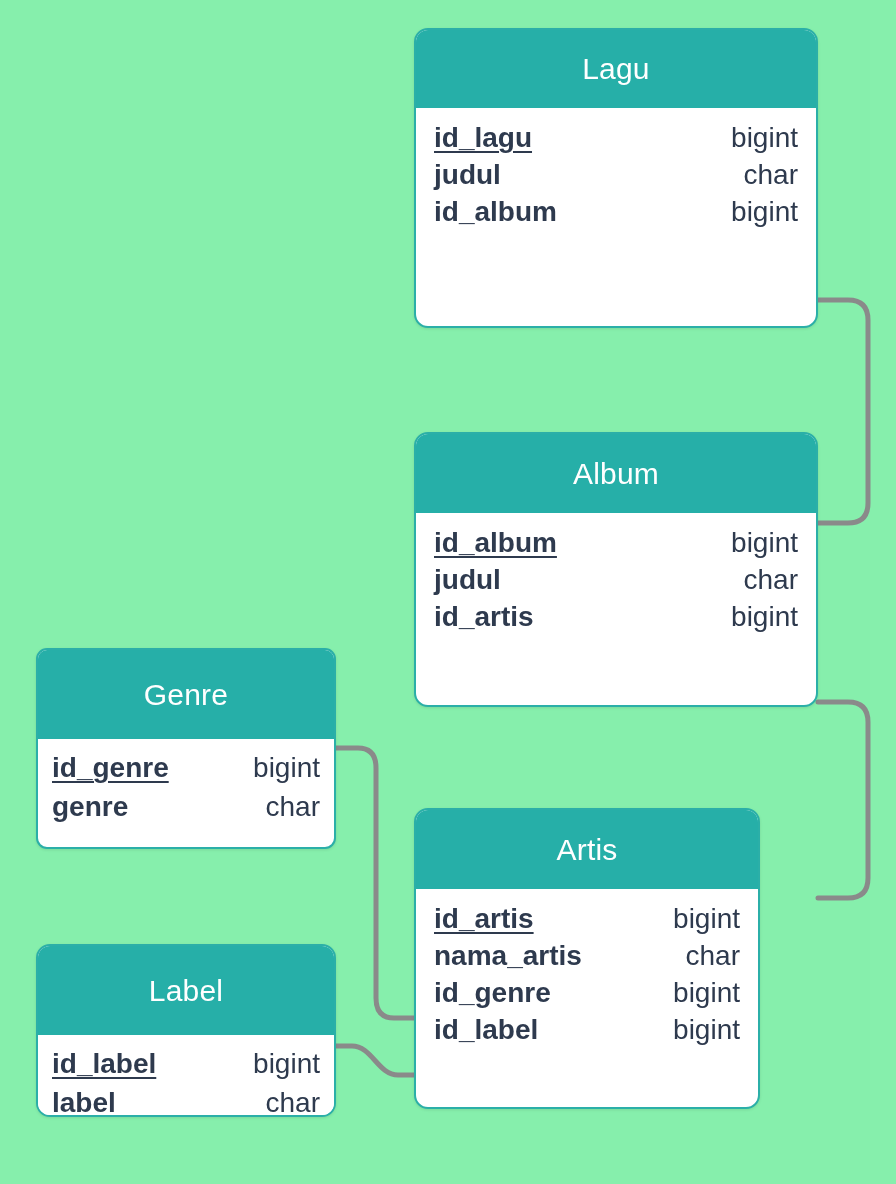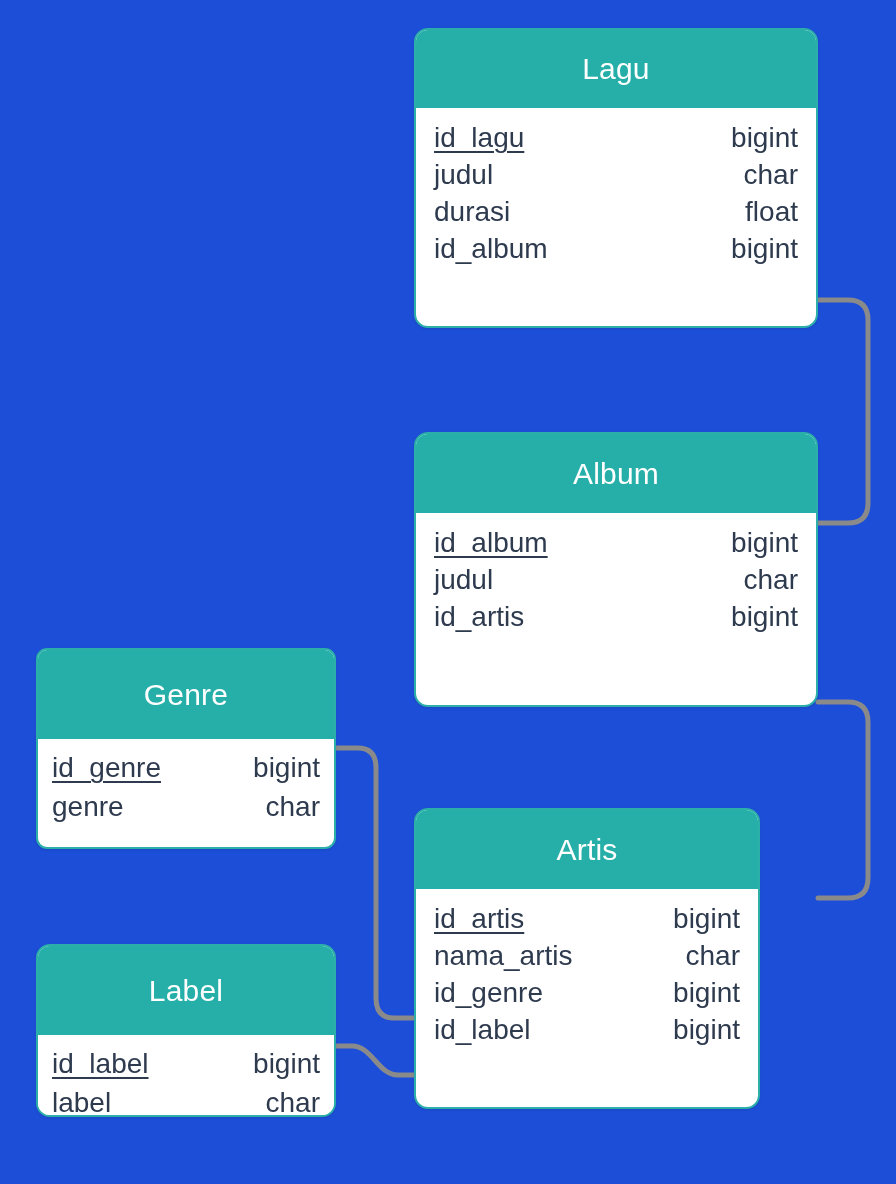--- a/index.html
+++ b/index.html
@@ -7,21 +7,21 @@
     padding: 0;
     background: #ffffff;
   }
   body {
     font-family: "Liberation Sans", sans-serif;
   }
   #canvas {
     position: relative;
     width: 896px;
     height: 1184px;
-    background: #1d4ed8;
+    background: #86efac;
     overflow: hidden;
   }
   .connectors {
     position: absolute;
     left: 0;
     top: 0;
     width: 896px;
     height: 1184px;
     pointer-events: none;
   }
@@ -56,20 +56,21 @@
     align-items: baseline;
     justify-content: space-between;
     font-size: 28px;
     color: #2e3a4e;
     line-height: 1.0;
     padding: 4px 0 5px 0;
     white-space: nowrap;
   }
   .attr-name {
     text-align: left;
+    font-weight: bold;
   }
   .attr-name.pk {
     text-decoration: underline;
     text-underline-offset: 4px;
     text-decoration-thickness: 2px;
   }
   .attr-type {
     text-align: center;
     padding-left: 20px;
   }
@@ -104,24 +105,20 @@
   <div class="entity" id="ent-lagu">
     <div class="entity-header">Lagu</div>
     <div class="entity-body">
       <div class="attr-row">
         <span class="attr-name pk">id_lagu</span>
         <span class="attr-type">bigint</span>
       </div>
       <div class="attr-row">
         <span class="attr-name">judul</span>
         <span class="attr-type">char</span>
-      </div>
-      <div class="attr-row">
-        <span class="attr-name">durasi</span>
-        <span class="attr-type">float</span>
       </div>
       <div class="attr-row">
         <span class="attr-name">id_album</span>
         <span class="attr-type">bigint</span>
       </div>
     </div>
   </div>
 
   <div class="entity" id="ent-album">
     <div class="entity-header">Album</div>

